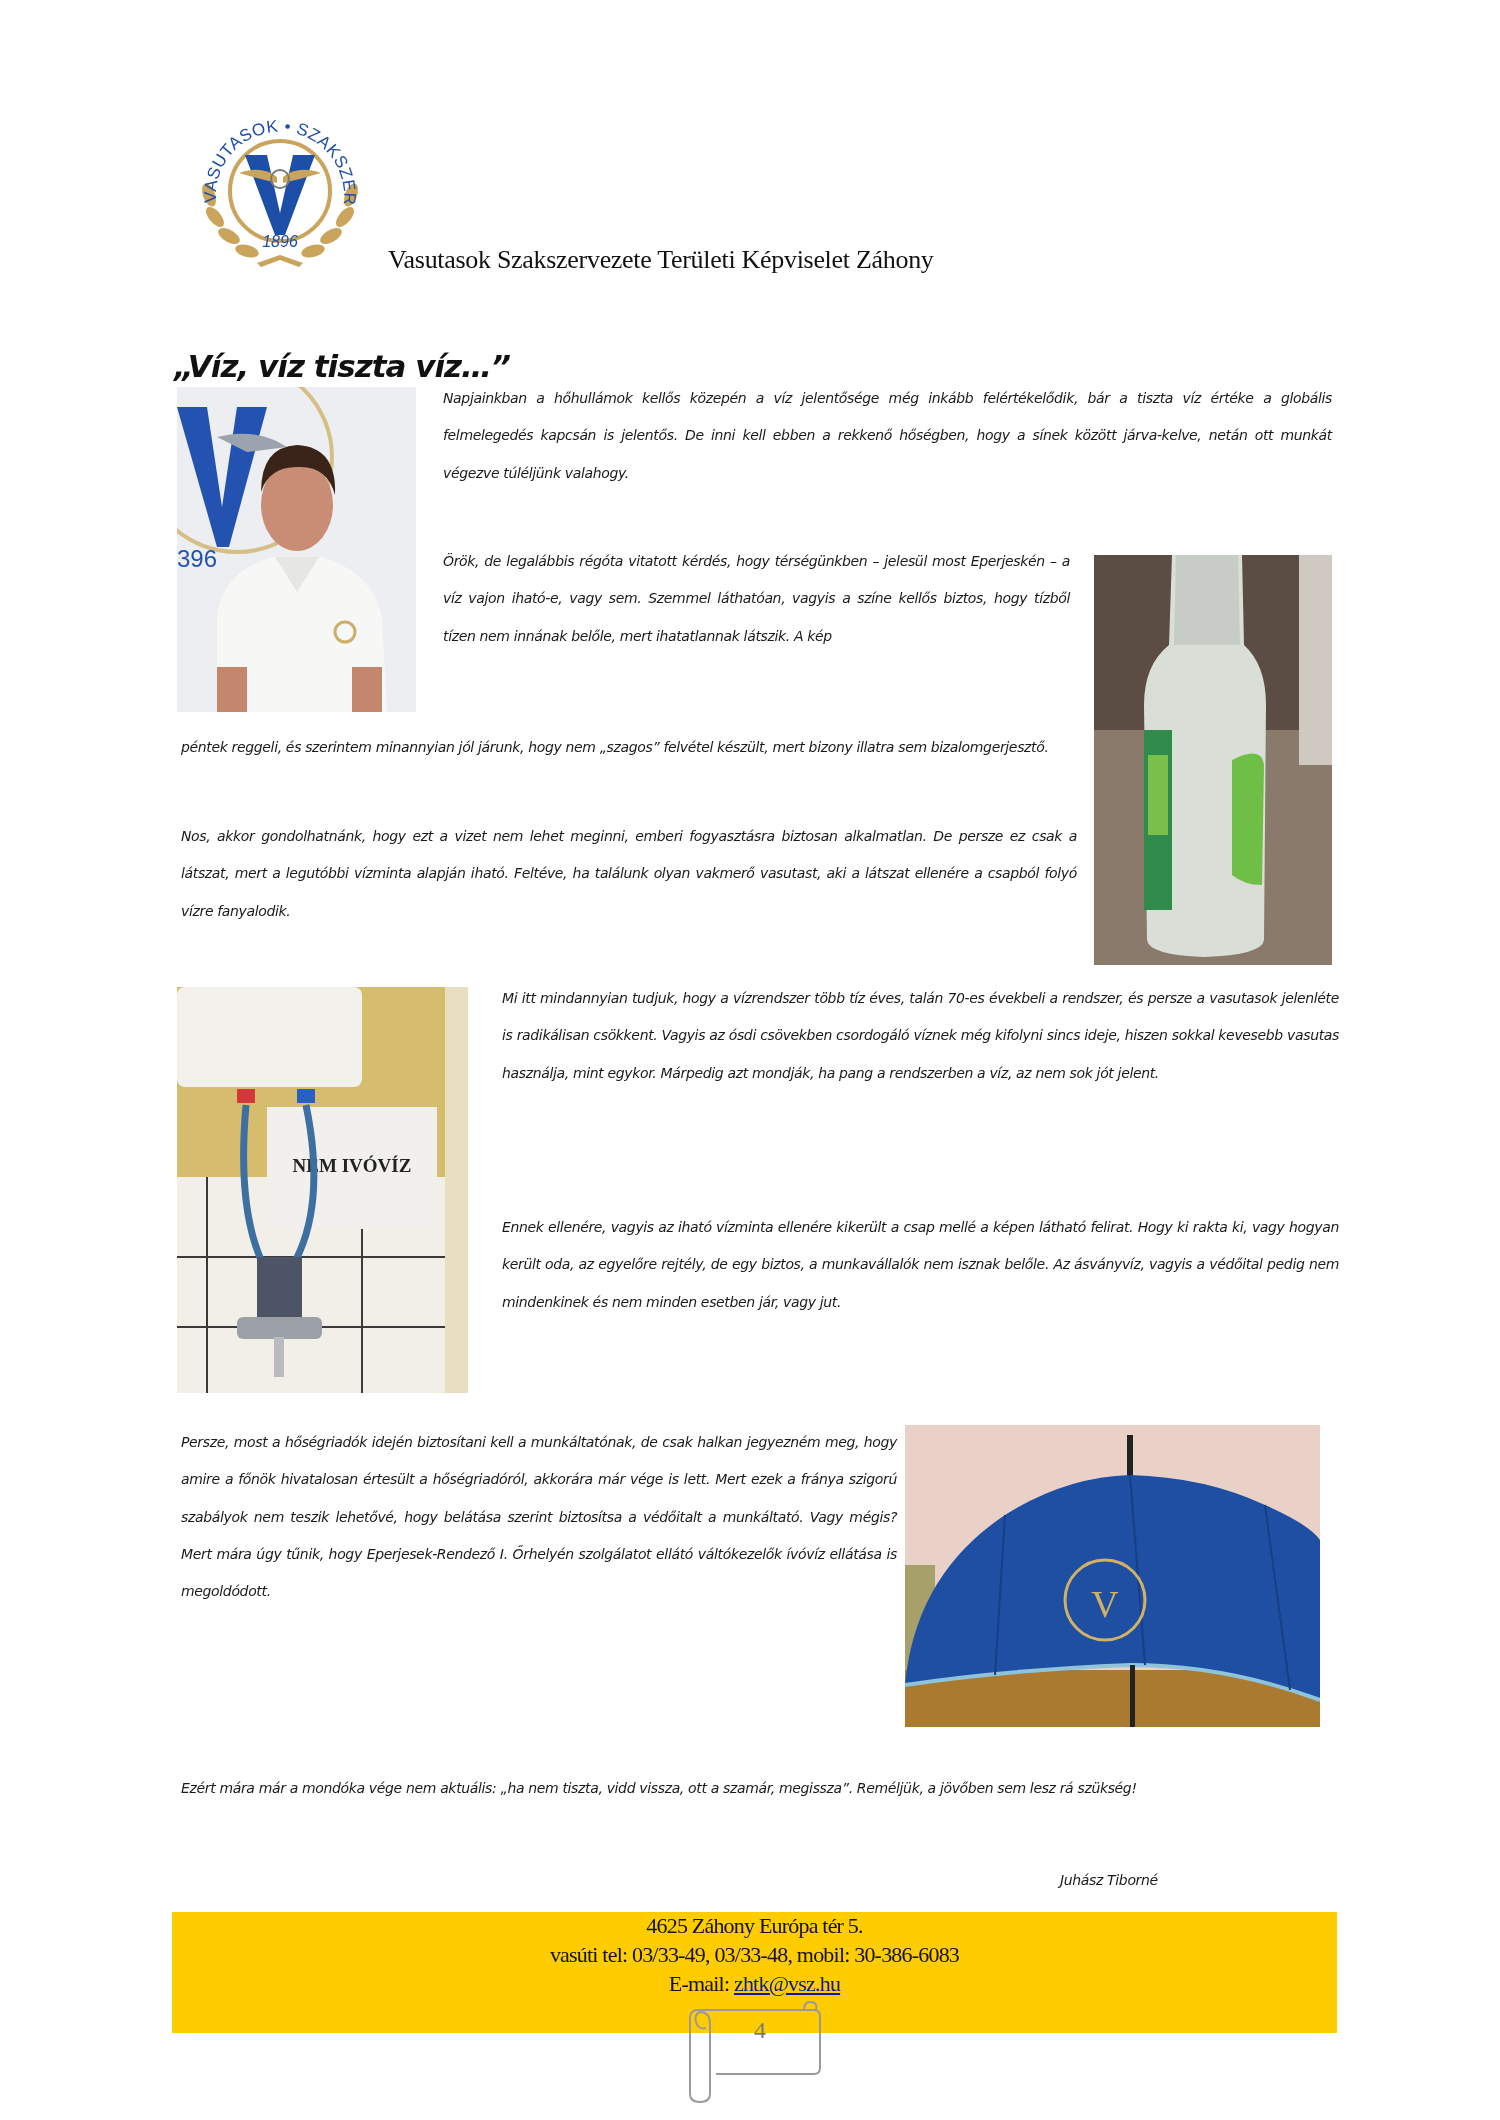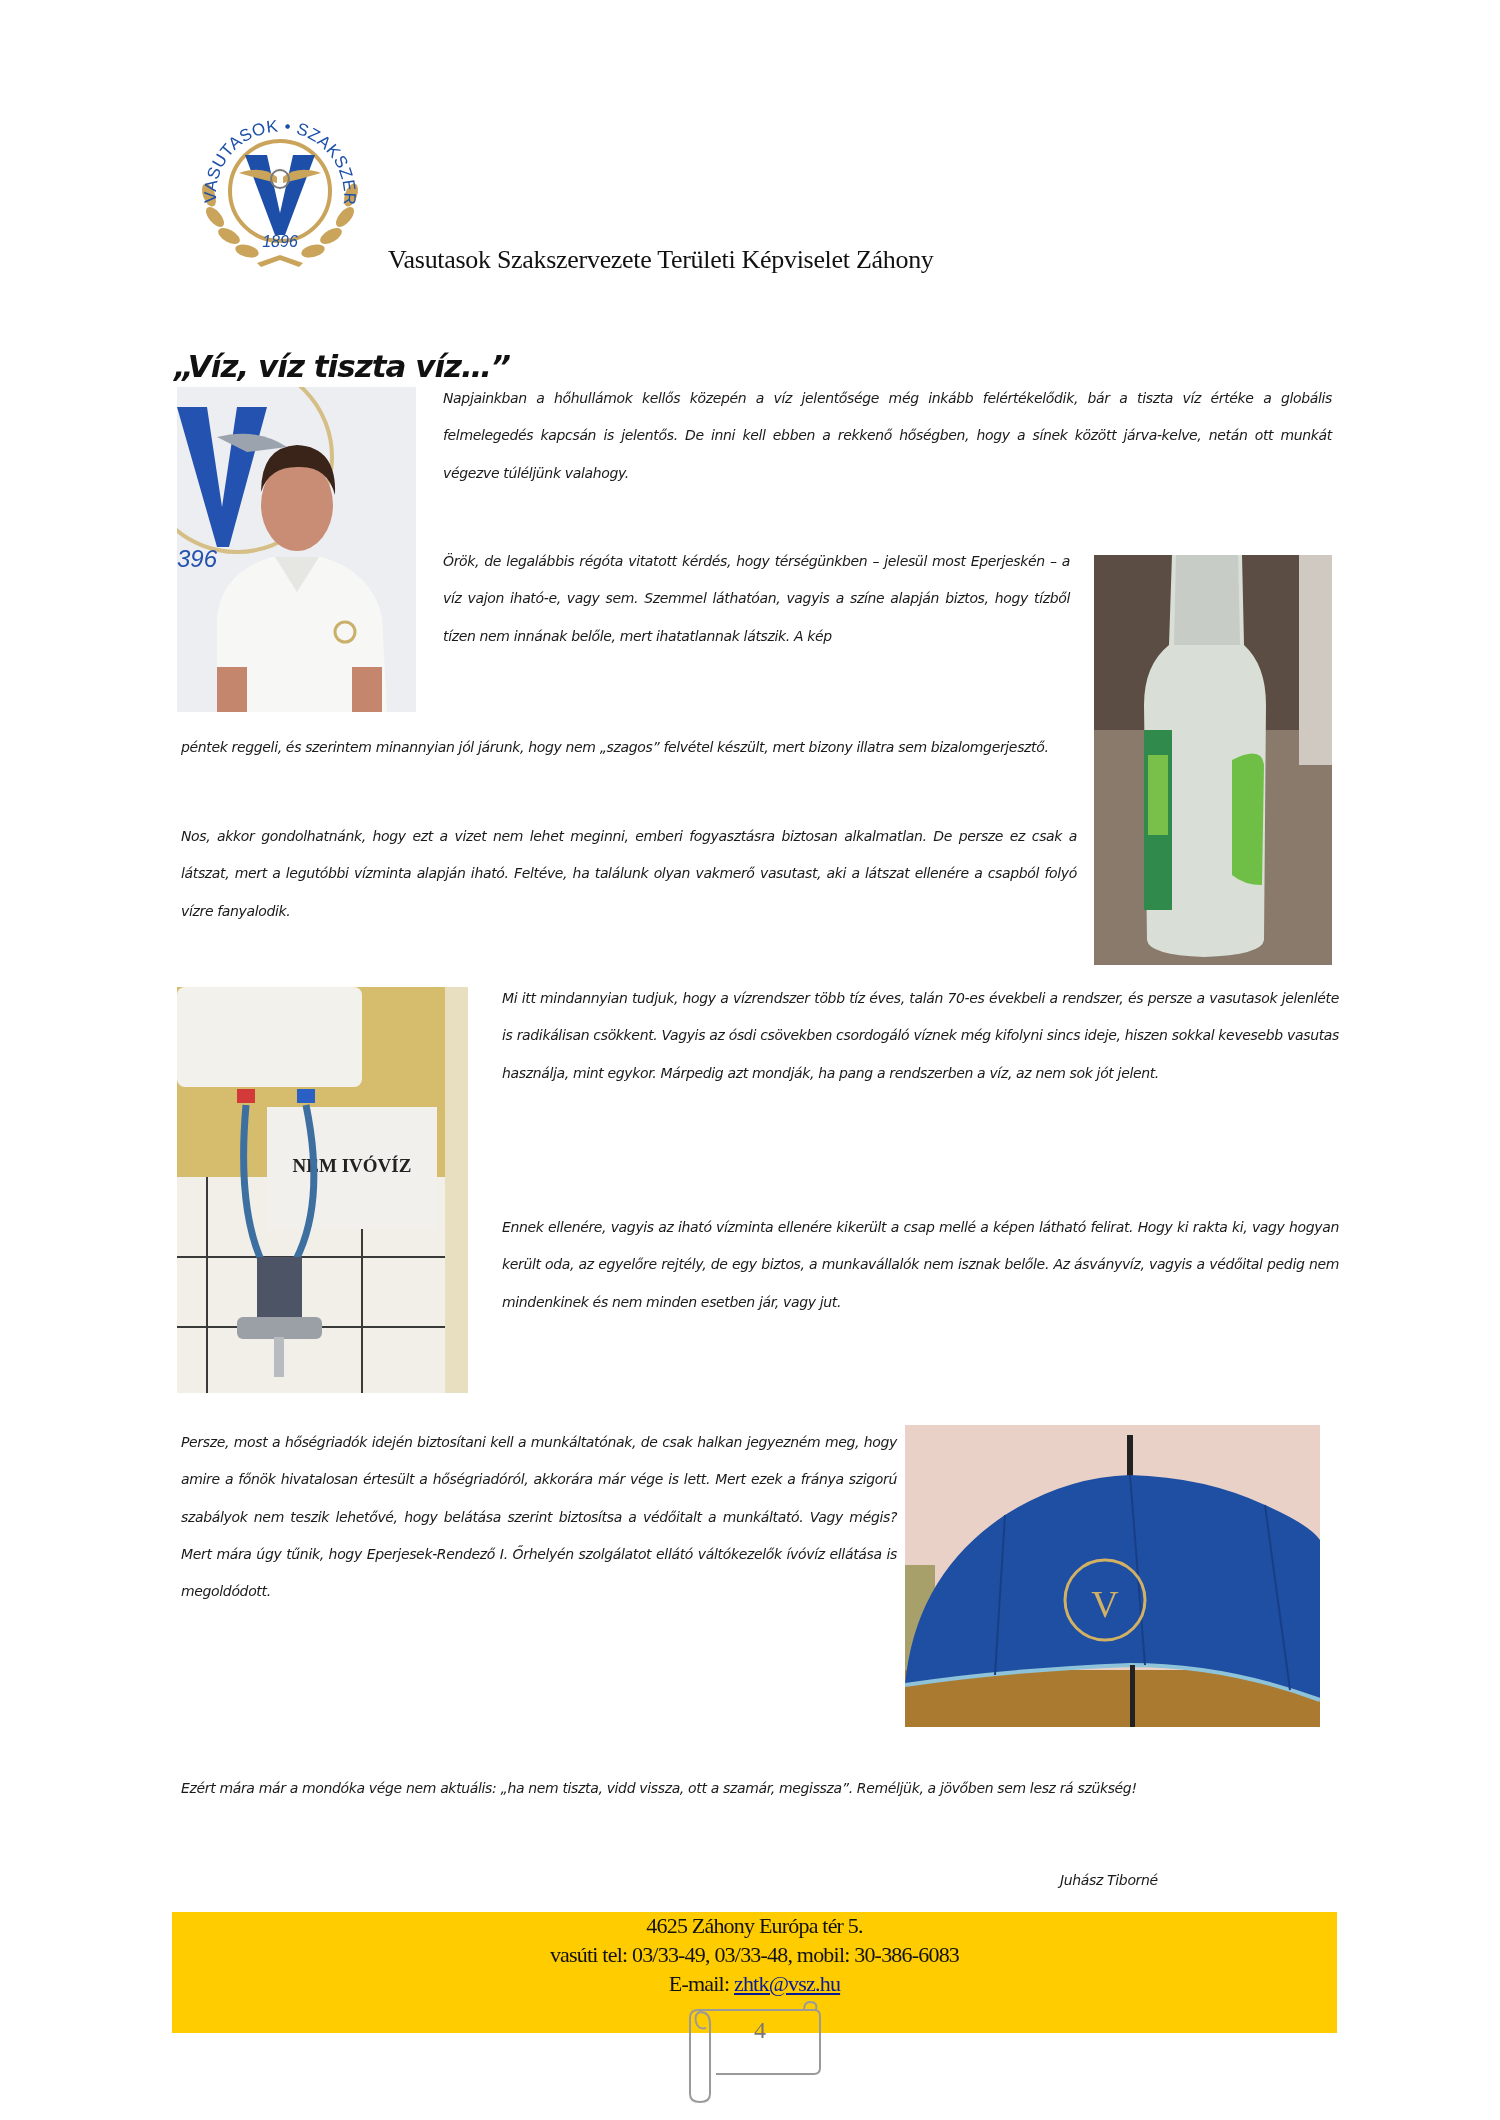--- a/index.html
+++ b/index.html
@@ -19,21 +19,21 @@
   }
   .body-text.last-left { text-align-last:left;margin-left:7px; }
 
   
   #logo { left:187px; top:95px; width:186px; height:180px; }
   #org-title { left:388px; top:245px; font-size:26px; color:#111; white-space:nowrap; letter-spacing:-0.3px; }
   #article-title { left:174px; top:314px; font-family:"DejaVu Sans", sans-serif; font-weight:bold; font-style:italic; font-size:31px; color:#111; letter-spacing:-1px; white-space:nowrap;margin-top:34px; }
 
   
   .photo { overflow:hidden; }
-  #photo-portrait { left:177px; top:387px; width:239px; height:325px; background:#e9ebee;font-style:italic; }
+  #photo-portrait { left:177px; top:387px; width:239px; height:325px; background:#e9ebee; }
   #photo-bottle { left:1094px; top:555px; width:238px; height:410px; background:#5a4c43; }
   #photo-faucet { left:177px; top:987px; width:291px; height:406px; background:#d8c27a; }
   #photo-umbrella { left:905px; top:1425px; width:415px; height:302px; background:#e8cfc4; }
 
   
   #p1 { left:443px; top:380px; width:889px; }
   #p2 { left:443px; top:543px; width:627px; }
   #p2b { left:174px; top:729px; width:896px; }
   #p3 { left:174px; top:818px; width:896px; }
   #p4 { left:495px; top:980px; width:837px; }
@@ -153,21 +153,21 @@
     <path d="M225 50 L240 240" stroke="#183f86" stroke-width="2"></path>
     <path d="M100 90 L90 250" stroke="#183f86" stroke-width="2"></path>
     <path d="M360 80 L385 265" stroke="#183f86" stroke-width="2"></path>
     <circle cx="200" cy="175" r="40" fill="none" stroke="#d2b064" stroke-width="3"></circle>
     <text x="200" y="192" text-anchor="middle" font-family="Liberation Serif, serif" font-size="38" fill="#d2b064">V</text>
     <rect x="225" y="240" width="5" height="62" fill="#222"></rect>
   </svg>
 </div>
 
 <p class="abs body-text" id="p1">Napjainkban a hőhullámok kellős közepén a víz jelentősége még inkább felértékelődik, bár a tiszta víz értéke a globális felmelegedés kapcsán is jelentős. De inni kell ebben a rekkenő hőségben, hogy a sínek között járva-kelve, netán ott munkát végezve túléljünk valahogy.</p>
-<p class="abs body-text" id="p2">Örök, de legalábbis régóta vitatott kérdés, hogy térségünkben – jelesül most Eperjeskén – a víz vajon iható-e, vagy sem. Szemmel láthatóan, vagyis a színe alapján biztos, hogy tízből tízen nem innának belőle, mert ihatatlannak látszik. A kép</p>
+<p class="abs body-text" id="p2">Örök, de legalábbis régóta vitatott kérdés, hogy térségünkben – jelesül most Eperjeskén – a víz vajon iható-e, vagy sem. Szemmel láthatóan, vagyis a színe kellős biztos, hogy tízből tízen nem innának belőle, mert ihatatlannak látszik. A kép</p>
 <p class="abs body-text last-left" id="p2b">péntek reggeli, és szerintem minannyian jól járunk, hogy nem „szagos” felvétel készült, mert bizony illatra sem bizalomgerjesztő.</p>
 <p class="abs body-text last-left" id="p3">Nos, akkor gondolhatnánk, hogy ezt a vizet nem lehet meginni, emberi fogyasztásra biztosan alkalmatlan. De persze ez csak a látszat, mert a legutóbbi vízminta alapján iható. Feltéve, ha találunk olyan vakmerő vasutast, aki a látszat ellenére a csapból folyó vízre fanyalodik.</p>
 <p class="abs body-text last-left" id="p4">Mi itt mindannyian tudjuk, hogy a vízrendszer több tíz éves, talán 70-es évekbeli a rendszer, és persze a vasutasok jelenléte is radikálisan csökkent. Vagyis az ósdi csövekben csordogáló víznek még kifolyni sincs ideje, hiszen sokkal kevesebb vasutas használja, mint egykor. Márpedig azt mondják, ha pang a rendszerben a víz, az nem sok jót jelent.</p>
 <p class="abs body-text last-left" id="p5">Ennek ellenére, vagyis az iható vízminta ellenére kikerült a csap mellé a képen látható felirat. Hogy ki rakta ki, vagy hogyan került oda, az egyelőre rejtély, de egy biztos, a munkavállalók nem isznak belőle. Az ásványvíz, vagyis a védőital pedig nem mindenkinek és nem minden esetben jár, vagy jut.</p>
 <p class="abs body-text last-left" id="p6">Persze, most a hőségriadók idején biztosítani kell a munkáltatónak, de csak halkan jegyezném meg, hogy amire a főnök hivatalosan értesült a hőségriadóról, akkorára már vége is lett. Mert ezek a fránya szigorú szabályok nem teszik lehetővé, hogy belátása szerint biztosítsa a védőitalt a munkáltató. Vagy mégis? Mert mára úgy tűnik, hogy Eperjesek-Rendező I. Őrhelyén szolgálatot ellátó váltókezelők ívóvíz ellátása is megoldódott.</p>
 <p class="abs body-text last-left" id="p7">Ezért mára már a mondóka vége nem aktuális: „ha nem tiszta, vidd vissza, ott a szamár, megissza”. Reméljük, a jövőben sem lesz rá szükség!</p>
 <p class="abs body-text" id="signature">Juhász Tiborné</p>
 
 <div class="abs" id="footer-band">
   <div class="footer-line" style="top:1px;">4625 Záhony Európa tér 5.</div>

